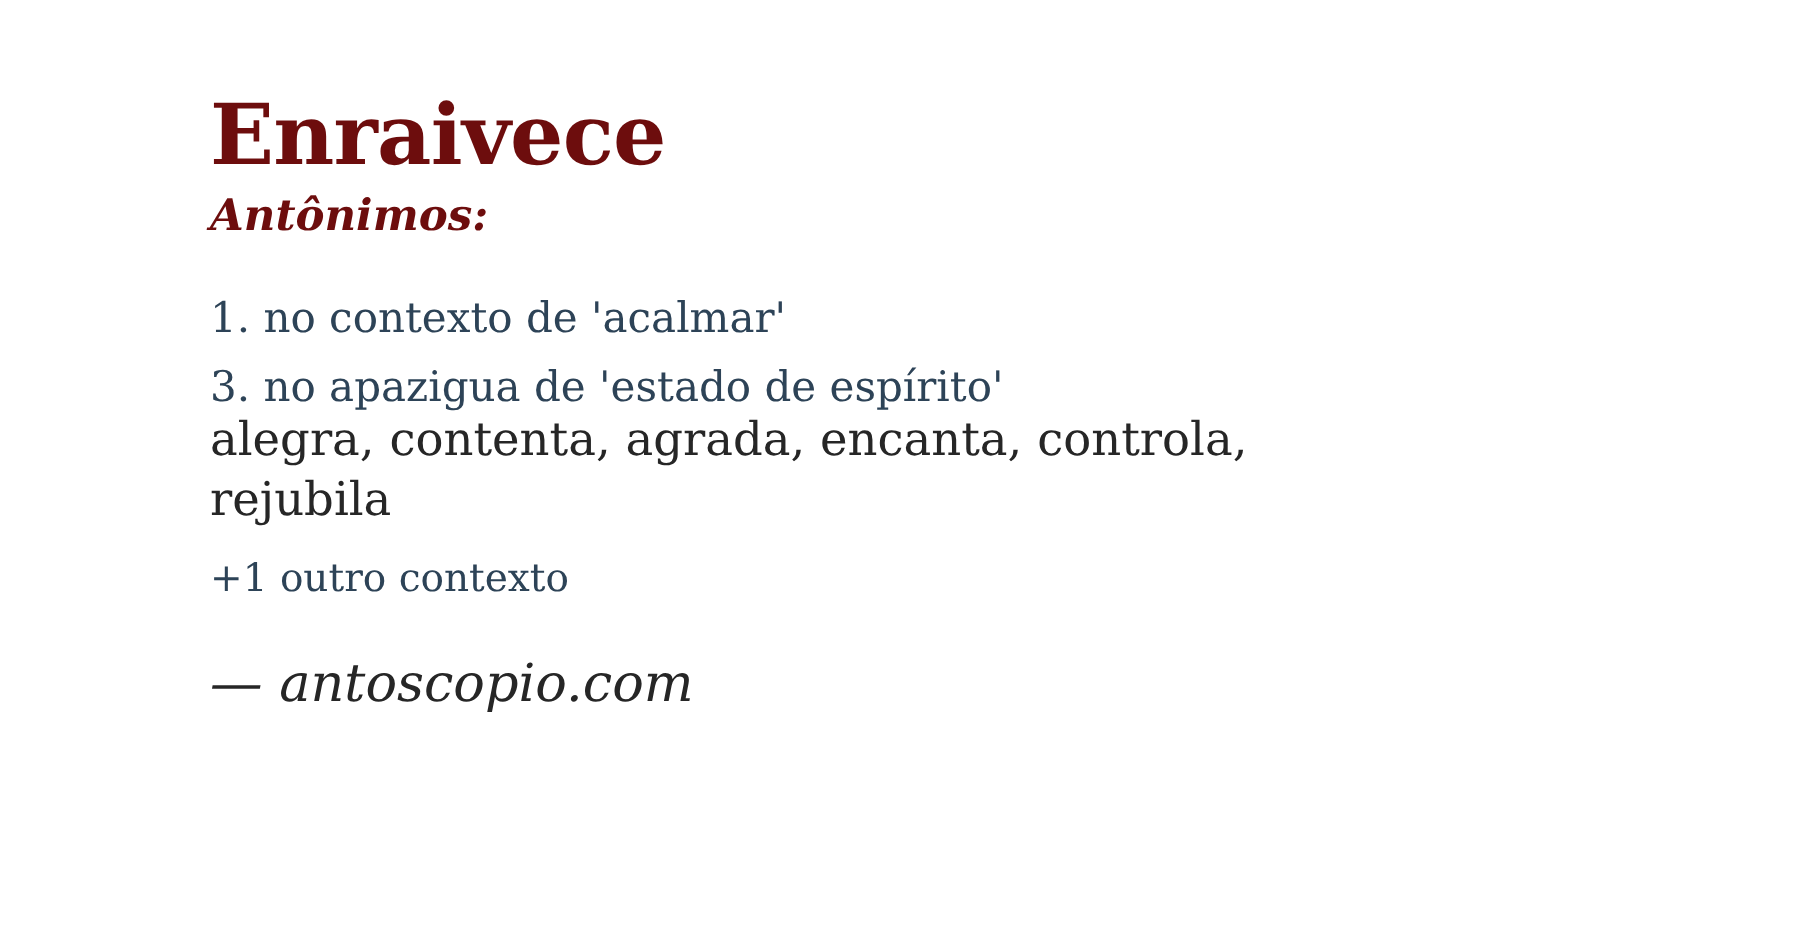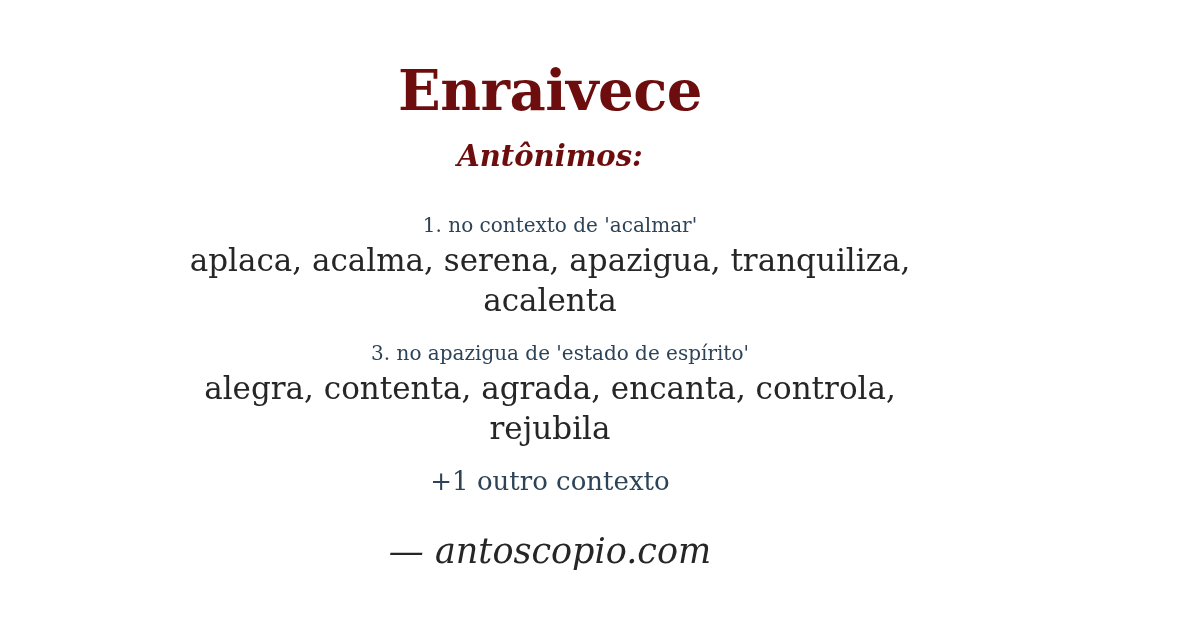--- a/index.html
+++ b/index.html
@@ -19,49 +19,47 @@
     background: var(--background);
     font-family: "DejaVu Serif", "Liberation Serif", serif;
     overflow: hidden;
   }
   .card {
     position: absolute;
     top: 0; left: 0;
     width: 1036px;
     height: 628px;
     padding: 58px 76px 0 140px;
-    text-align: center;
   }
   .title {
     margin: 0;
     font-size: 56px;
     font-weight: 700;
     line-height: 1.15;
     color: var(--title-maroon);
     letter-spacing: -0.5px;
   }
   .subtitle {
-    margin: 16px 0 0 0;
+    margin: 3px 0 0 0;
     font-size: 29px;
     font-weight: 700;
     font-style: italic;
     color: var(--title-maroon);
     line-height: 1.3;
   }
   .sections {
     margin-top: 36px;
   }
   .section {
     margin-bottom: 20px;
   }
   .section-context {
-    font-size: 20px;
+    font-size: 28px;
     line-height: 26px;
     color: var(--context-slate);
-    margin-left: 20px;
   }
   .section-words {
     margin-top: 2px;
     font-size: 31px;
     line-height: 40px;
     color: var(--words-dark);
   }
   .more-contexts {
     font-size: 26px;
     line-height: 26px;
@@ -85,21 +83,20 @@
 
   <h2 class="subtitle">Antônimos:</h2>
 
   <div class="sections">
 
     <div class="section">
       <div class="section-context">
         <span>1.</span>
         <span>no contexto de 'acalmar'</span>
       </div>
-      <div class="section-words">aplaca, acalma, serena, apazigua, tranquiliza, acalenta</div>
     </div>
 
     <div class="section">
     </div>
 
     <div class="section">
       <div class="section-context">
         <span>3.</span>
         <span>no apazigua de 'estado de espírito'</span>
       </div>

